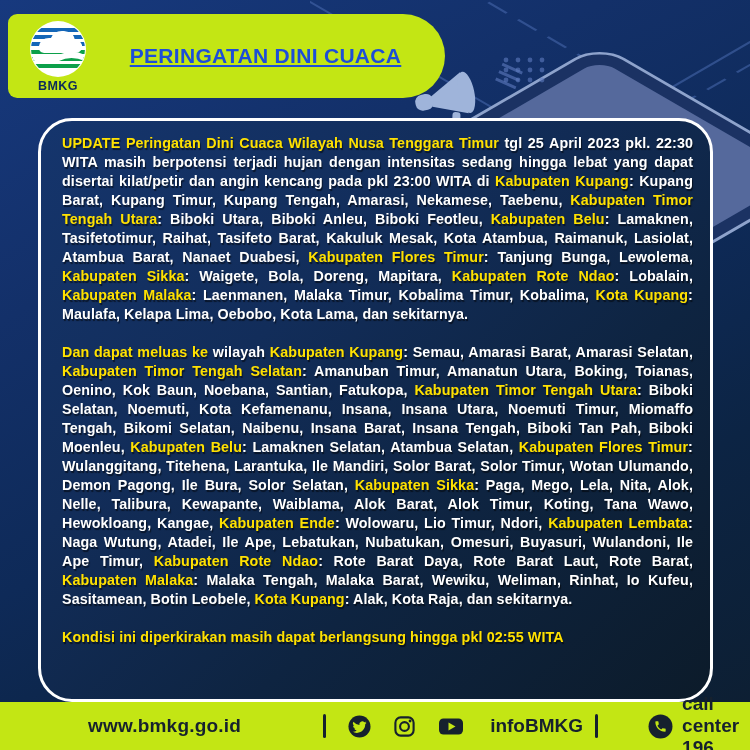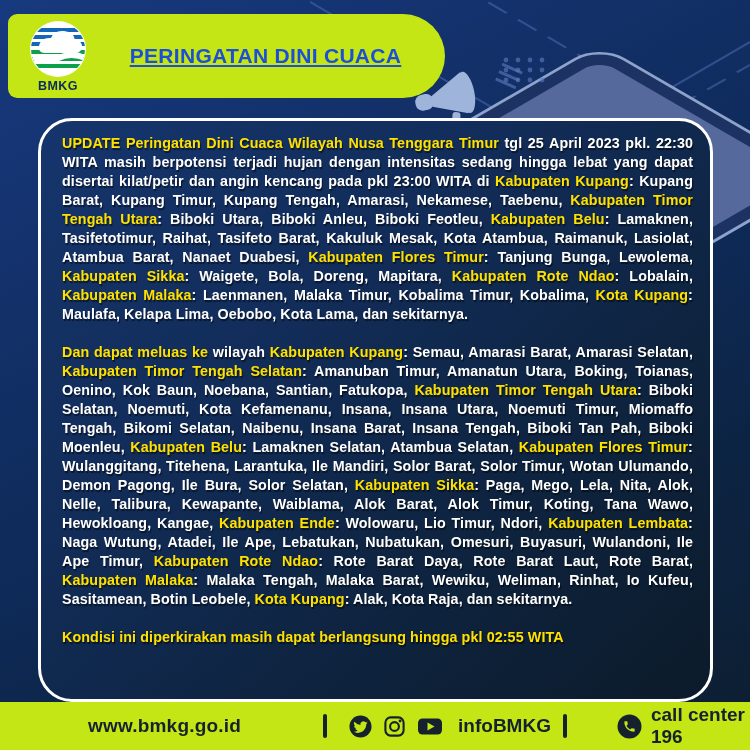--- a/index.html
+++ b/index.html
@@ -49,21 +49,21 @@
   
   .footer-bar{
     position:absolute; left:0; bottom:0; width:750px; height:48px;
     background:#c3e614; color:#16212e;
     display:flex; align-items:center; font-weight:bold; font-size:19px;
   }
   .footer-bar .website{ margin-left:88px; letter-spacing:.2px; }
   .footer-sep{ width:5px; height:24px; background:#16212e; border-radius:2px; }
   .sep-1{ margin-left:82px; }
   .sep-2{ margin-left:12px; }
-  .social-group{ display:flex; align-items:center; gap:11px; margin-left:22px; }
+  .social-group{ display:flex; align-items:center; gap:22px; margin-left:22px; }
   .social-handle{ margin-left:4px; }
   .call-group{ display:flex; align-items:center; gap:9px; margin-left:50px; }
   .icon{ display:inline-flex; }
 </style>
 </head>
 <body>
 
 <div class="poster">
 
   <svg class="illustration" viewBox="0 0 440 340" xmlns="http://www.w3.org/2000/svg">

